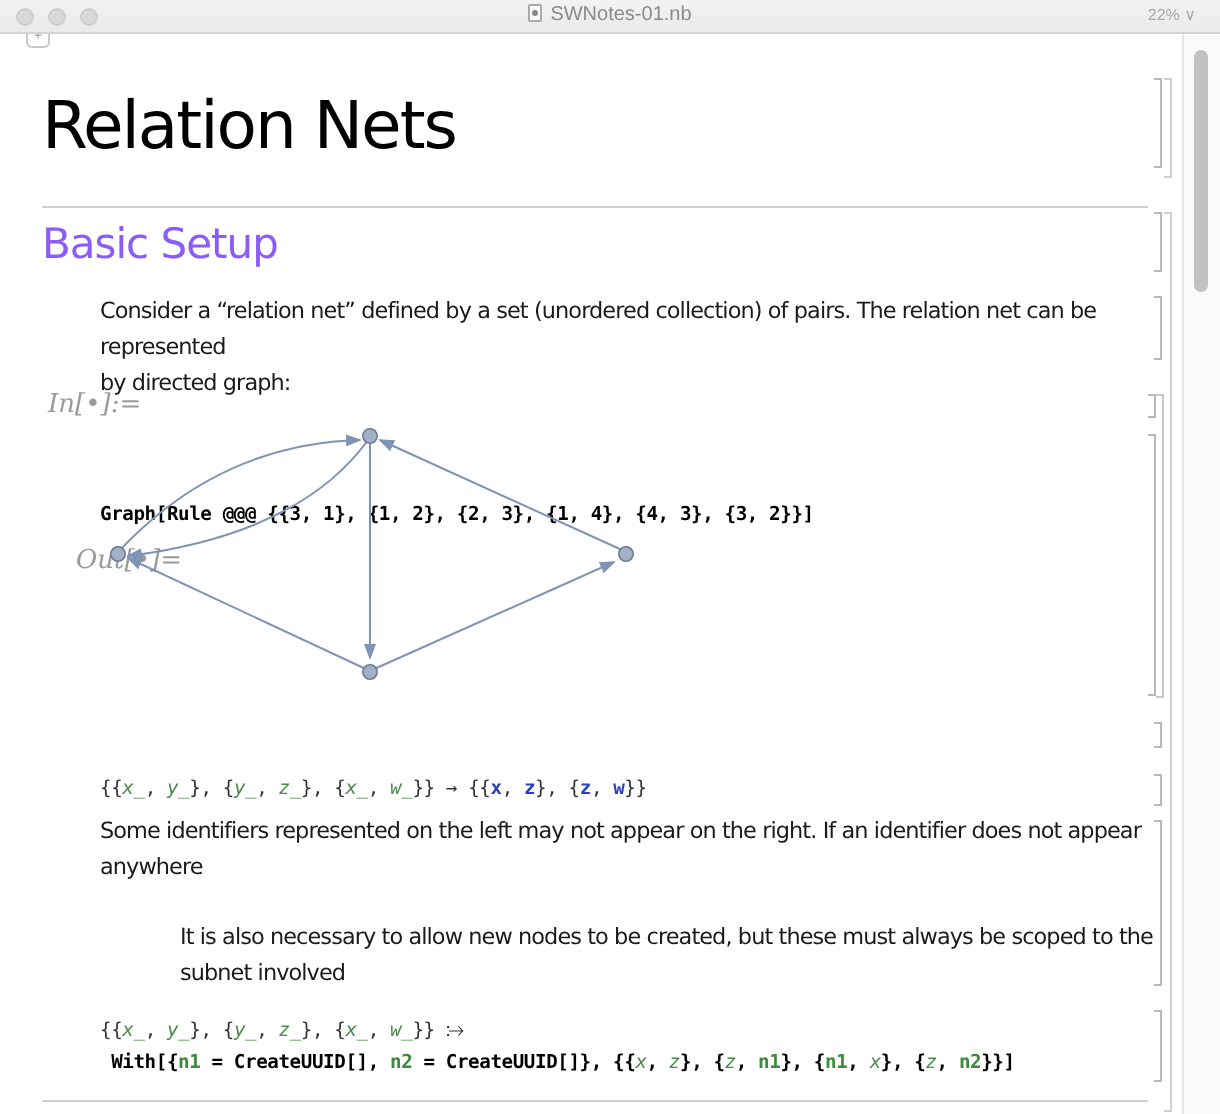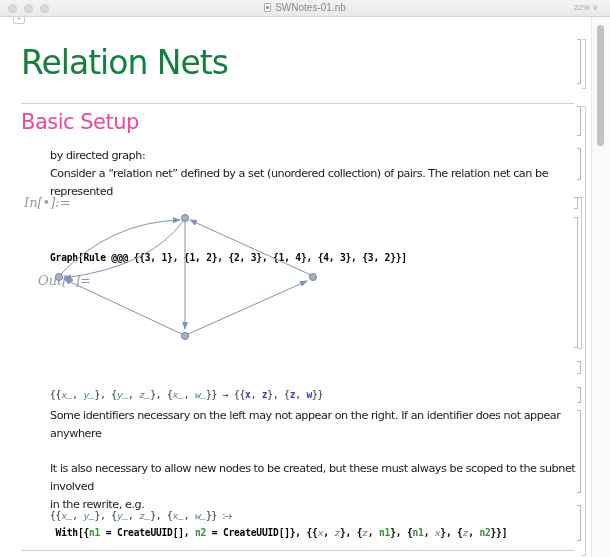--- a/index.html
+++ b/index.html
@@ -16,27 +16,27 @@
   .doc-icon { display: inline-block; width: 7px; height: 9px; border: 1px solid #aaa; border-radius: 1px; background: #fafafa; vertical-align: -1px; margin-right: 4px; position: relative; }
   .doc-icon::after { content: ""; position: absolute; left: 1px; top: 2px; width: 3px; height: 3px; border-radius: 50%; background: #888; }
   .zoom-level { position: absolute; right: 12px; top: 3px; font-size: 8px; color: #aaa; }
 
   .notebook { position: absolute; left: 0; top: 17px; width: 591px; height: 540px; background: #fff; overflow: hidden; }
   .plus-tab { position: absolute; left: 13px; top: -1px; width: 12px; height: 8px; border: 1px solid #c8c8c8; border-top: none; border-radius: 0 0 3px 3px; font-size: 7px; line-height: 6px; color: #999; text-align: center; }
 
   .scrollbar { position: absolute; right: 0; top: 17px; width: 19px; height: 540px; background: #fafafa; border-left: 1px solid #e6e6e6; }
   .scroll-thumb { position: absolute; left: 5px; top: 8px; width: 7px; height: 121px; border-radius: 4px; background: #c2c2c2; }
 
-  .title { position: absolute; left: 21px; top: 26px; font-size: 33px; color: #15803d; font-family: "DejaVu Sans", sans-serif; letter-spacing: -1px; font-weight: normal; }
+  .title { position: absolute; left: 21px; top: 26px; font-size: 33px; color: #000000; font-family: "DejaVu Sans", sans-serif; letter-spacing: -1px; font-weight: normal; }
   .divider { position: absolute; height: 1px; background: #d0d0d0; }
-  .section { position: absolute; left: 21px; top: 93px; font-size: 21px; color: #ec4899; font-family: "DejaVu Sans", sans-serif; letter-spacing: -0.5px; }
+  .section { position: absolute; left: 21px; top: 93px; font-size: 21px; color: #8b5cf6; font-family: "DejaVu Sans", sans-serif; letter-spacing: -0.5px; }
 
   .text { position: absolute; left: 50px; font-size: 11.2px; line-height: 18px; color: #1a1a1a; font-family: "DejaVu Sans", sans-serif; letter-spacing: -0.45px; }
   .code { position: absolute; left: 50px; font-size: 9.6px; color: #000; font-family: "DejaVu Sans Mono", monospace; font-weight: bold; letter-spacing: -0.2px; white-space: pre; }
-  .code .pat { color: #4a8a4a; font-style: italic; font-weight: normal; font-family: Liberation Mono, monospace; }
+  .code .pat { color: #4a8a4a; font-style: italic; font-weight: normal; }
   .code .loc { color: #2b3fc2; font-weight: bold; }
   .code .grn { color: #3c8a3c; font-weight: bold; }
   .code .op { color: #333; font-weight: normal; }
   .label { position: absolute; font-size: 13px; color: #9a9a9a; font-style: italic; font-family: "DejaVu Serif", serif; }
 
   .bracket { position: absolute; border: 1px solid #b8b8b8; border-left: none; width: 4px; }
   .graph { position: absolute; left: 40px; top: 195px; }
 </style>
 </head>
 <body>
@@ -52,22 +52,22 @@
 </div>
 
 <div class="notebook">
   <div class="plus-tab">+</div>
 
   <div class="title">Relation Nets</div>
   <div class="divider" style="left:21px; top:86px; width:553px;"></div>
   <div class="section">Basic Setup</div>
 
   <div class="text" style="top:130px;">
+    <div>Consider a “relation net” defined by a set (unordered collection) of pairs.  The relation net can be represented</div>
     <div>by directed graph:</div>
-    <div>Consider a “relation net” defined by a set (unordered collection) of pairs.  The relation net can be represented</div>
   </div>
 
   <div class="label" style="left:24px; top:178px;">In[•]:=</div>
   <div class="code" style="top:187px;margin-top:48px;">Graph[Rule @@@ {{3, 1}, {1, 2}, {2, 3}, {1, 4}, {4, 3}, {3, 2}}]</div>
 
   <div class="label" style="left:38px; top:256px;font-style:italic;">Out[•]=</div>
 
   <svg class="graph" width="290" height="140" viewBox="40 195 290 140">
     <defs>
       <marker id="arr" markerWidth="8" markerHeight="6" refX="7" refY="3" orient="auto" markerUnits="userSpaceOnUse">
@@ -87,26 +87,25 @@
       <circle cx="185" cy="201" r="3.6"></circle>
       <circle cx="313" cy="260" r="3.6"></circle>
       <circle cx="185" cy="319" r="3.6"></circle>
     </g>
   </svg>
 
 
   <div class="code" style="top:372px;"><span class="op">{{</span><span class="pat">x_</span><span class="op">, </span><span class="pat">y_</span><span class="op">}, {</span><span class="pat">y_</span><span class="op">, </span><span class="pat">z_</span><span class="op">}, {</span><span class="pat">x_</span><span class="op">, </span><span class="pat">w_</span><span class="op">}} </span><span class="op">→</span><span class="op"> {{</span><span class="loc">x</span><span class="op">, </span><span class="loc">z</span><span class="op">}, {</span><span class="loc">z</span><span class="op">, </span><span class="loc">w</span><span class="op">}}</span></div>
 
   <div class="text" style="top:390px;">
-    <div>Some identifiers necessary on the left may not appear on the right.  If an identifier does not appear anywhere</div>
+    <div>Some identifiers represented on the left may not appear on the right.  If an identifier does not appear anywhere</div>
   </div>
 
-  <div class="text" style="top:443px;">
+  <div class="text" style="top:443px;margin-left:40px;">
     <div>It is also necessary to allow new nodes to be created, but these must always be scoped to the subnet involved</div>
-    <div>in the rewrite, e.g.</div>
   </div>
 
   <div class="code" style="top:491px; line-height:16px;"><span class="op">{{</span><span class="pat">x_</span><span class="op">, </span><span class="pat">y_</span><span class="op">}, {</span><span class="pat">y_</span><span class="op">, </span><span class="pat">z_</span><span class="op">}, {</span><span class="pat">x_</span><span class="op">, </span><span class="pat">w_</span><span class="op">}} </span><span class="op">⧴</span>
  With[{<span class="grn">n1</span> = CreateUUID[], <span class="grn">n2</span> = CreateUUID[]}, {{<span class="pat">x</span>, <span class="pat">z</span>}, {<span class="pat">z</span>, <span class="grn">n1</span>}, {<span class="grn">n1</span>, <span class="pat">x</span>}, {<span class="pat">z</span>, <span class="grn">n2</span>}}]</div>
 
   <div class="divider" style="left:21px; top:533px; width:553px;"></div>
 
   <div class="bracket" style="left:577px; top:22px; height:45px;"></div>
   <div class="bracket" style="left:582px; top:22px; height:50px; border-color:#d0d0d0;"></div>
   <div class="bracket" style="left:577px; top:89px; height:30px;"></div>

